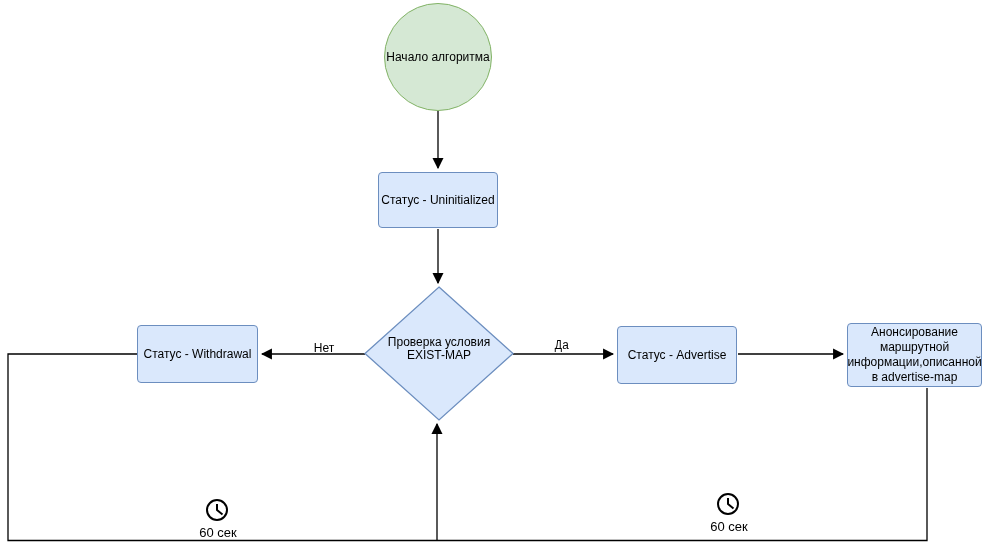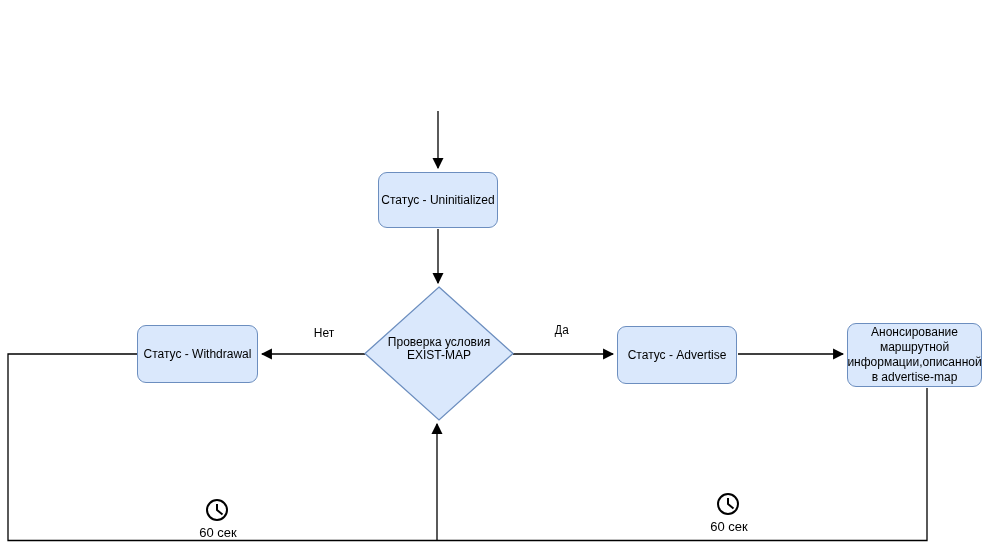--- a/index.html
+++ b/index.html
@@ -19,40 +19,40 @@
   .clock path{stroke-linejoin:round;}
 
   .node{
     position:absolute;box-sizing:border-box;
     display:flex;align-items:center;justify-content:center;
     text-align:center;font-size:12px;line-height:15px;
   }
   .rect{
     background:var(--blue-fill,#dae8fc);
     border:1px solid var(--blue-border,#6c8ebf);
-    border-radius:9px;
+    border-radius:4px;
   }
   .oneline{white-space:nowrap;}
   .circle-node{
     background:var(--green-fill,#d5e8d4);
     border:1px solid var(--green-border,#82b366);
     border-radius:50%;
   }
   .node-start{left:384px;top:3px;width:108px;height:108px;}
   .node-uninitialized{left:378px;top:172px;width:120px;height:56px;}
   .node-withdrawal{left:137px;top:325px;width:121px;height:58px;}
   .node-advertise{left:617px;top:326px;width:120px;height:58px;}
   .node-announce{left:847px;top:323px;width:135px;height:64px;padding:0 2px;}
 
   .diamond-label{
     position:absolute;left:379px;top:336px;width:120px;
     text-align:center;font-size:12px;line-height:13px;
   }
   .edge-label{
-    position:absolute;font-size:12px;text-align:center;
+    position:absolute;font-size:12px;text-align:center;margin-top:15px;
   }
   .label-no{left:304px;top:326px;width:40px;}
   .label-yes{left:546px;top:324px;width:32px;font-family:Liberation Mono, monospace;}
   .timer-label{
     position:absolute;font-size:13px;text-align:center;width:60px;
   }
   .timer-left{left:188px;top:525px;}
   .timer-right{left:699px;top:519px;}
 </style>
 </head>
@@ -87,20 +87,21 @@
       <circle r="10"></circle>
       <path d="M0,-6 L0,0 L5.5,4.5"></path>
     </g>
 
     <g class="clock" transform="translate(728,504)">
       <circle r="10"></circle>
       <path d="M0,-6 L0,0 L5.5,4.5"></path>
     </g>
   </svg>
 
+  <div class="node circle-node node-start oneline">Начало алгоритма</div>
 
   <div class="node rect node-uninitialized oneline">Статус - Uninitialized</div>
 
   <div class="diamond-label">Проверка условия EXIST-MAP</div>
 
   <div class="node rect node-advertise oneline">Статус - Advertise</div>
 
   <div class="node rect node-withdrawal oneline">Статус - Withdrawal</div>
 
   <div class="node rect node-announce">Анонсирование маршрутной информации,описанной в advertise-map</div>

